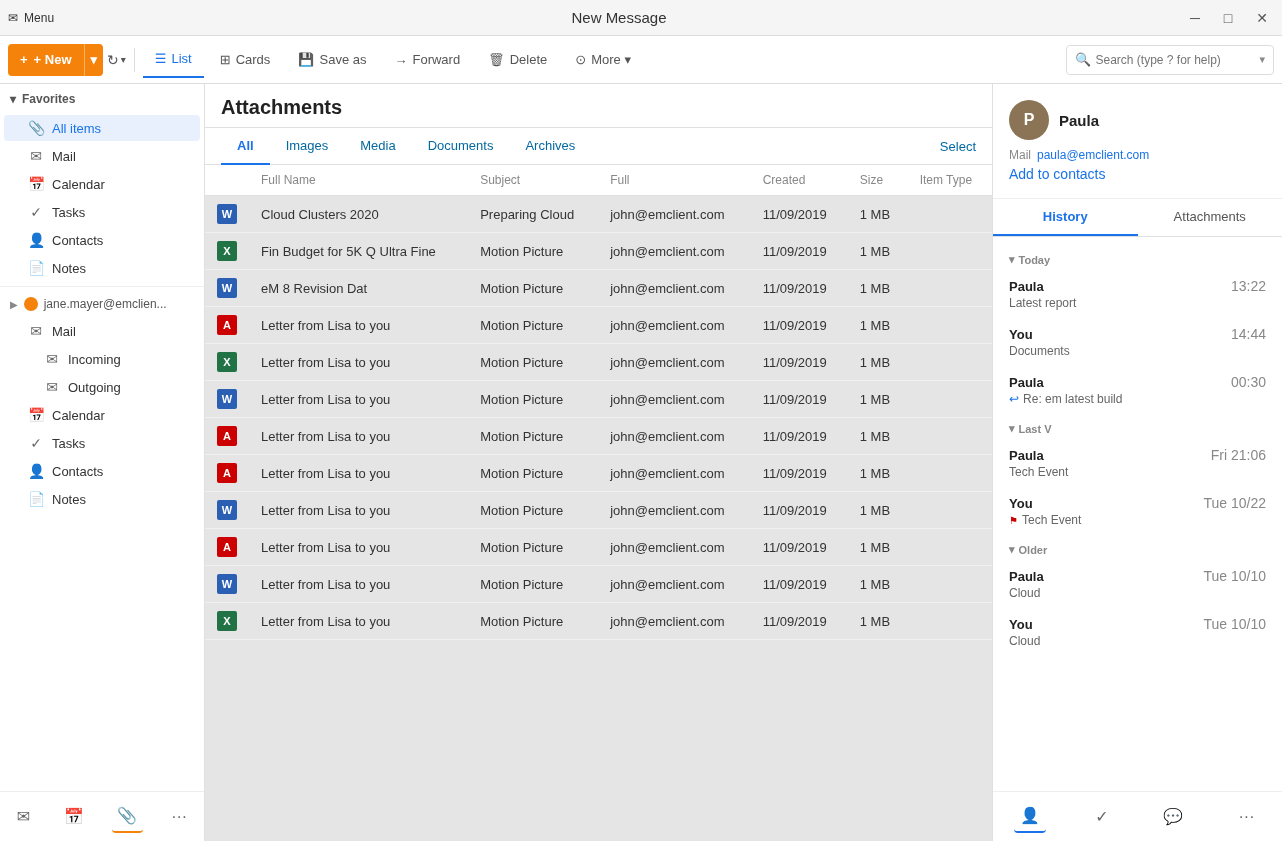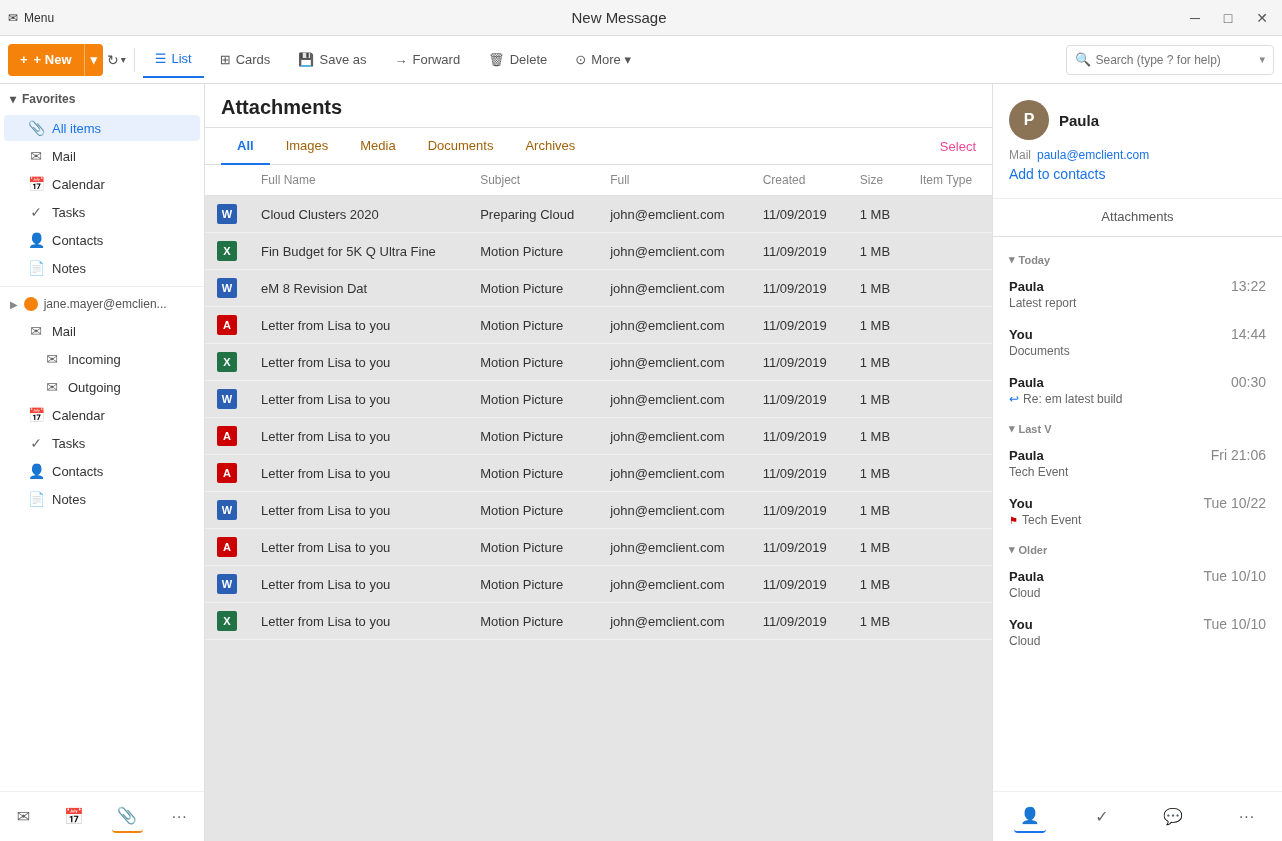--- a/index.html
+++ b/index.html
@@ -76,25 +76,25 @@
     
     .content-area { flex: 1; display: flex; flex-direction: column; overflow: hidden; background: #fafafa; }
     .attachments-header { padding: 12px 16px 8px; font-size: 20px; font-weight: 700; color: #222; background: white; border-bottom: 1px solid #e0e0e0; }
 
     
     .filter-tabs {
       display: flex; align-items: center; background: white; border-bottom: 1px solid #e0e0e0;
       padding: 0 16px; flex-shrink: 0;
     }
     .filter-tab {
-      padding: 10px 16px; font-size: 13px; color: #a16207; cursor: pointer; border: none;
+      padding: 10px 16px; font-size: 13px; color: #0369a1; cursor: pointer; border: none;
       background: none; border-bottom: 2px solid transparent; margin-bottom: -1px;
     }
     .filter-tab.active { color: #1a73e8; border-bottom: 2px solid #1a73e8; font-weight: 600; }
-    .filter-select { margin-left: auto; color: #ec4899; font-size: 13px; cursor: pointer; background: none; border: none; }
+    .filter-select { margin-left: auto; color: #0369a1; font-size: 13px; cursor: pointer; background: none; border: none; }
 
     
     .table-container { flex: 1; overflow-y: auto; background: #e5e5e5; }
     table { width: 100%; border-collapse: collapse; }
     thead tr { border-bottom: 1px solid #e0e0e0; }
     thead th { padding: 8px 12px; text-align: left; font-size: 12px; color: #888; font-weight: 500; position: sticky; top: 0; background: white; }
     tbody tr { border-bottom: 1px solid #f0f0f0; cursor: pointer; }
     tbody td { padding: 8px 12px; font-size: 13px; color: #333; }
     .file-icon { width: 20px; height: 20px; display: inline-flex; align-items: center; justify-content: center; font-size: 11px; font-weight: 700; border-radius: 2px; color: white; }
     .icon-word { background: #2b5fb3; }
@@ -456,20 +456,21 @@
         <div class="contact-name">Paula</div>
       </div>
       <div class="contact-mail-row">
         <span class="contact-mail-label">Mail</span>
         <span class="contact-mail-value">paula@emclient.com</span>
       </div>
       <a class="contact-add-link">Add to contacts</a>
     </div>
 
     <div class="panel-tabs">
+      <button class="panel-tab active">History</button>
       <button class="panel-tab">Attachments</button>
     </div>
 
     <div class="history-container" id="history-container">
     <div class="history-section-label">
           <span>▾</span> 
           <span>Today</span>
         </div>
         <div class="history-item">
       <div class="history-item-header">

